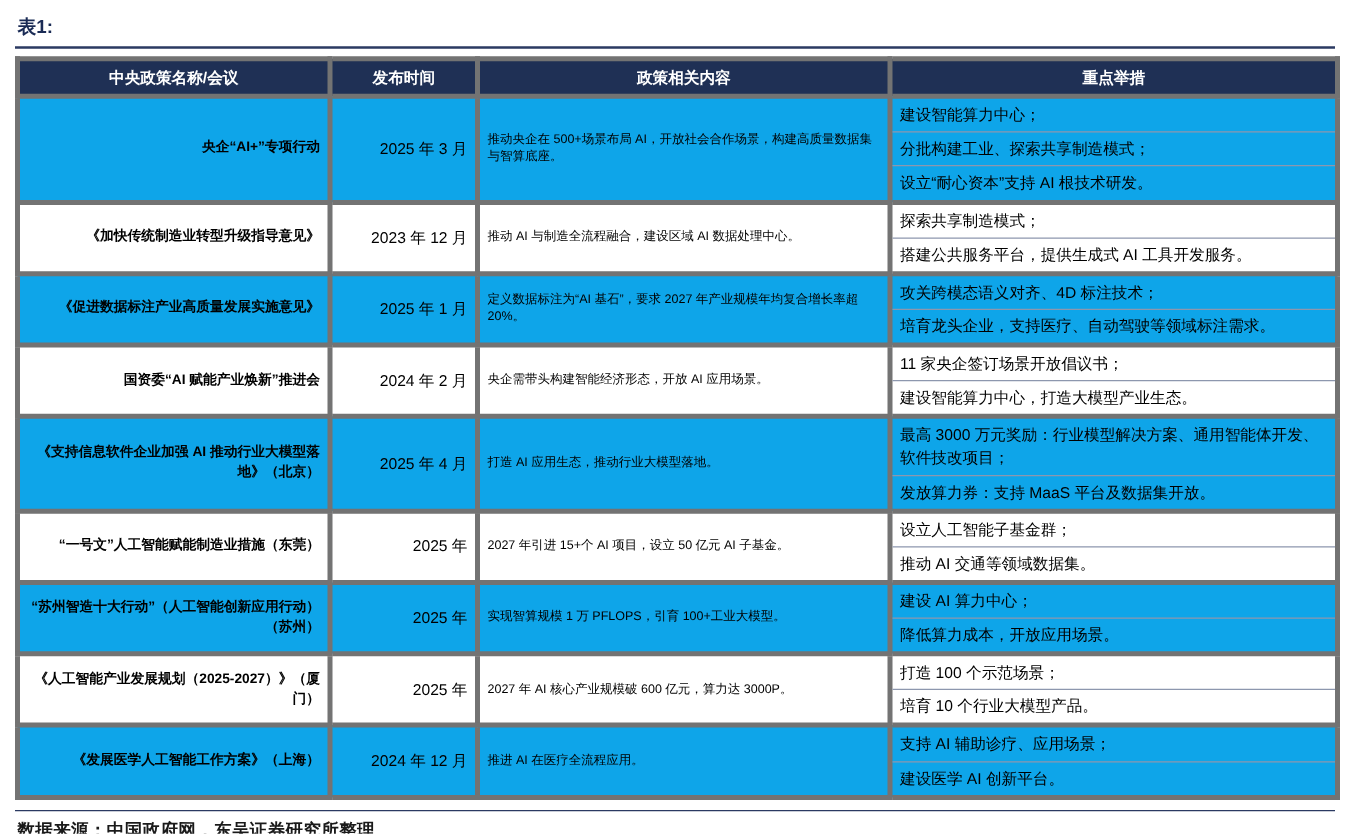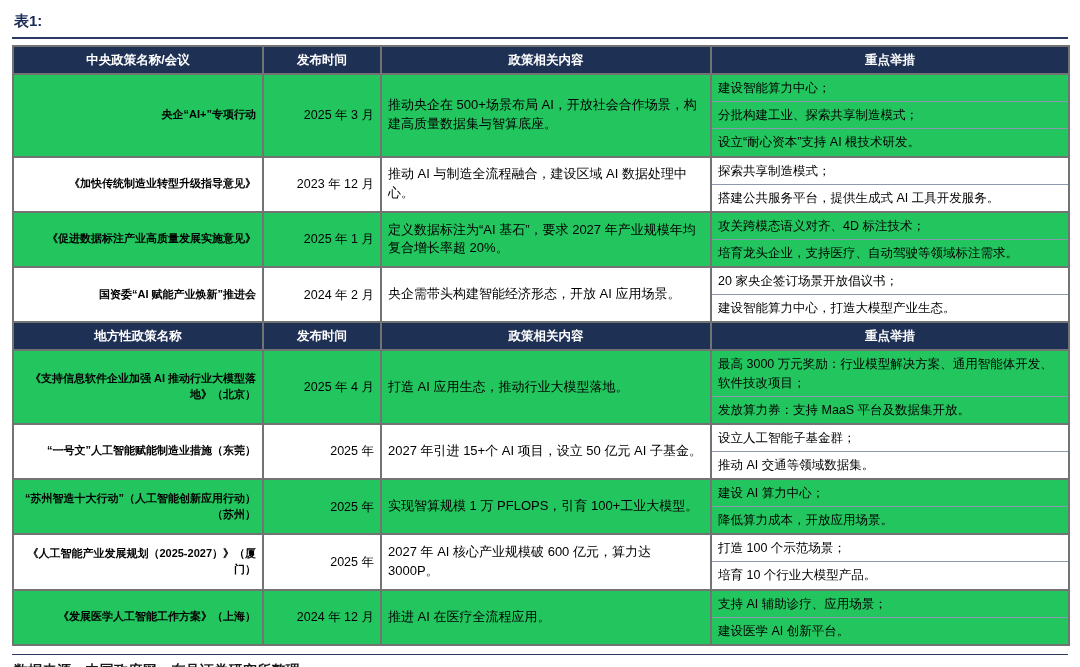--- a/index.html
+++ b/index.html
@@ -41,21 +41,21 @@
     margin-bottom: 6px;
   }
   
   table.policy {
     border-collapse: collapse;
     width: 1056px;
     table-layout: fixed;
     font-size: 12.5px;
   }
   table.policy td, table.policy th {
-    border: 2px solid #737373;
+    border: 4px solid #737373;
     vertical-align: middle;
     padding: 4px 6px;
     line-height: 1.45;
     word-break: break-word;
   }
   .hdr td {
     background: #1f3055;
     color: #ffffff;
     text-align: center;
     font-weight: bold;
@@ -67,23 +67,23 @@
     text-align: right;
     font-weight: bold;
     font-size: 11px;
   }
   td.c-date {
     text-align: right;
     font-size: 12.5px;
   }
   td.c-content {
     text-align: left;
-    font-size: 13px;
-  }
-  tr.shaded td { background: #22c55e; margin-left: 25px; }
+    font-size: 10px;
+  }
+  tr.shaded td { background: #0ea5e9; margin-left: 25px; }
   tr.plain td { background: #ffffff; }
   
   .measure-cell {
     padding: 0 !important;
     border: 1px solid #8d97ae;
   }
   .measure-list {
     display: flex;
     flex-direction: column;
     height: 100%;
@@ -175,32 +175,26 @@
           </div>
         </td>
       </tr>
 
       <tr class="plain">
         <td class="c-name">国资委“AI 赋能产业焕新”推进会</td>
         <td class="c-date">2024 年 2 月</td>
         <td class="c-content">央企需带头构建智能经济形态，开放 AI 应用场景。</td>
         <td class="measure-cell">
           <div class="measure-list">
-            <div class="measure-item">20 家央企签订场景开放倡议书；</div>
+            <div class="measure-item">11 家央企签订场景开放倡议书；</div>
             <div class="measure-item">建设智能算力中心，打造大模型产业生态。</div>
           </div>
         </td>
       </tr>
 
-      <tr class="hdr">
-        <td>地方性政策名称</td>
-        <td>发布时间</td>
-        <td>政策相关内容</td>
-        <td>重点举措</td>
-      </tr>
 
       <tr class="shaded">
         <td class="c-name">《支持信息软件企业加强 AI 推动行业大模型落地》（北京）</td>
         <td class="c-date">2025 年 4 月</td>
         <td class="c-content">打造 AI 应用生态，推动行业大模型落地。</td>
         <td class="measure-cell">
           <div class="measure-list">
             <div class="measure-item">最高 3000 万元奖励：行业模型解决方案、通用智能体开发、软件技改项目；</div>
             <div class="measure-item">发放算力券：支持 MaaS 平台及数据集开放。</div>
           </div>

